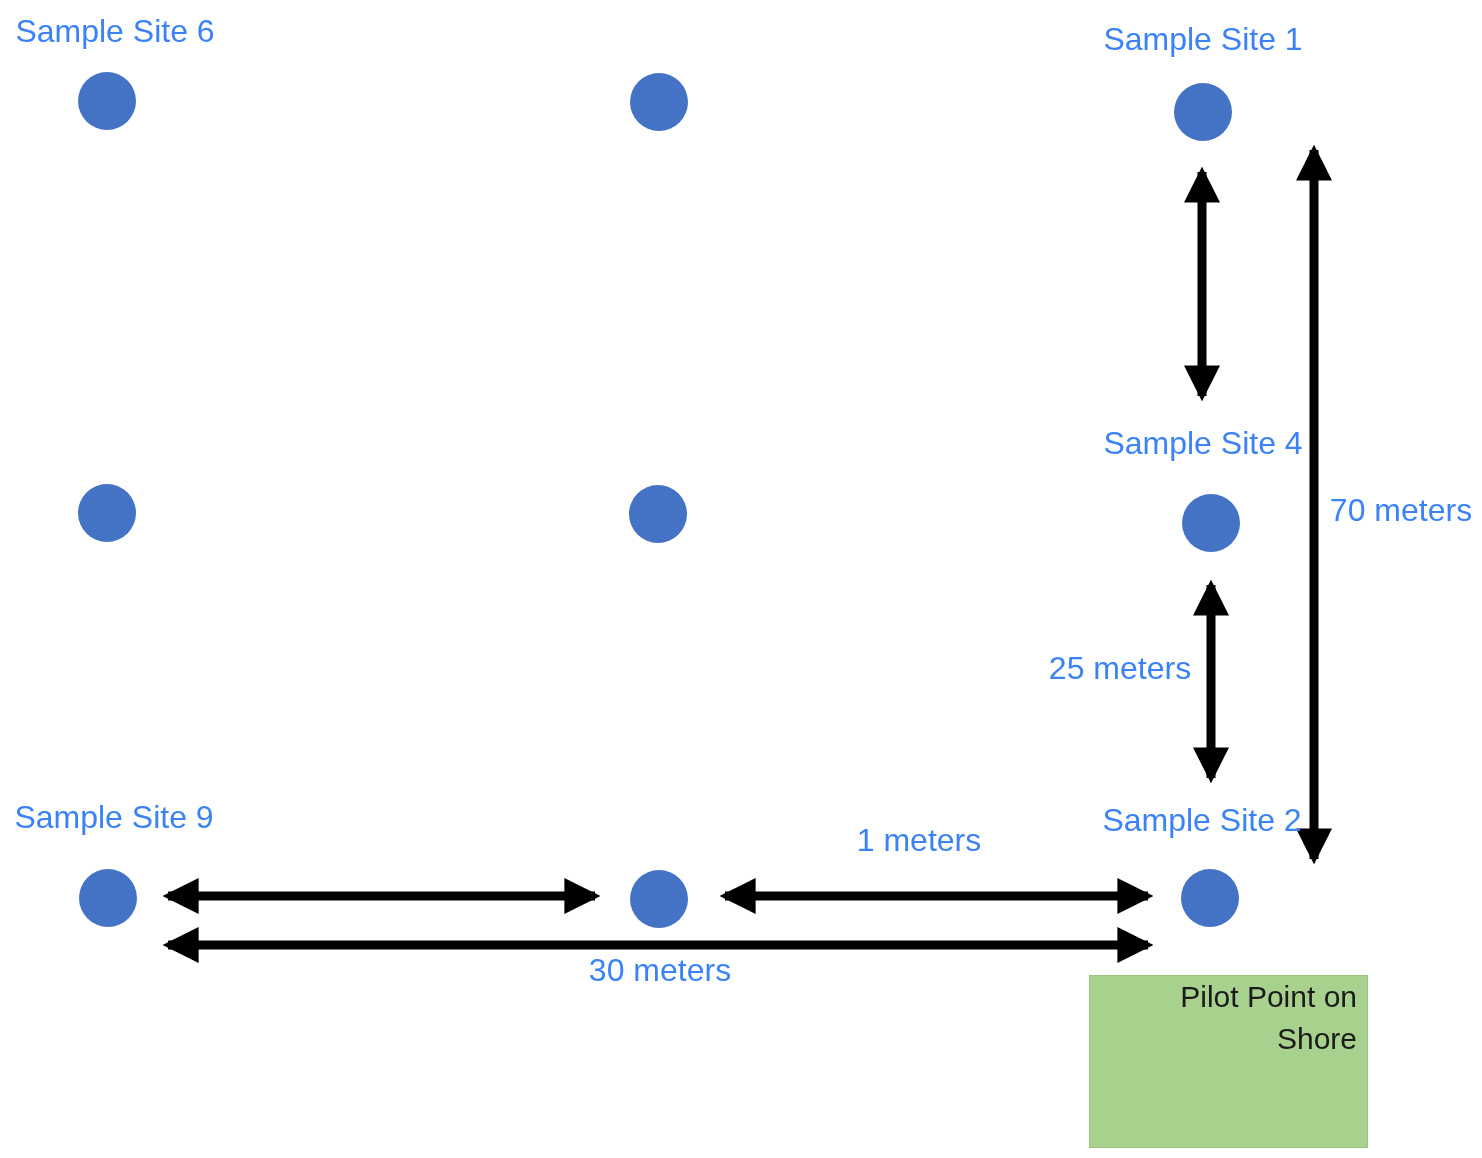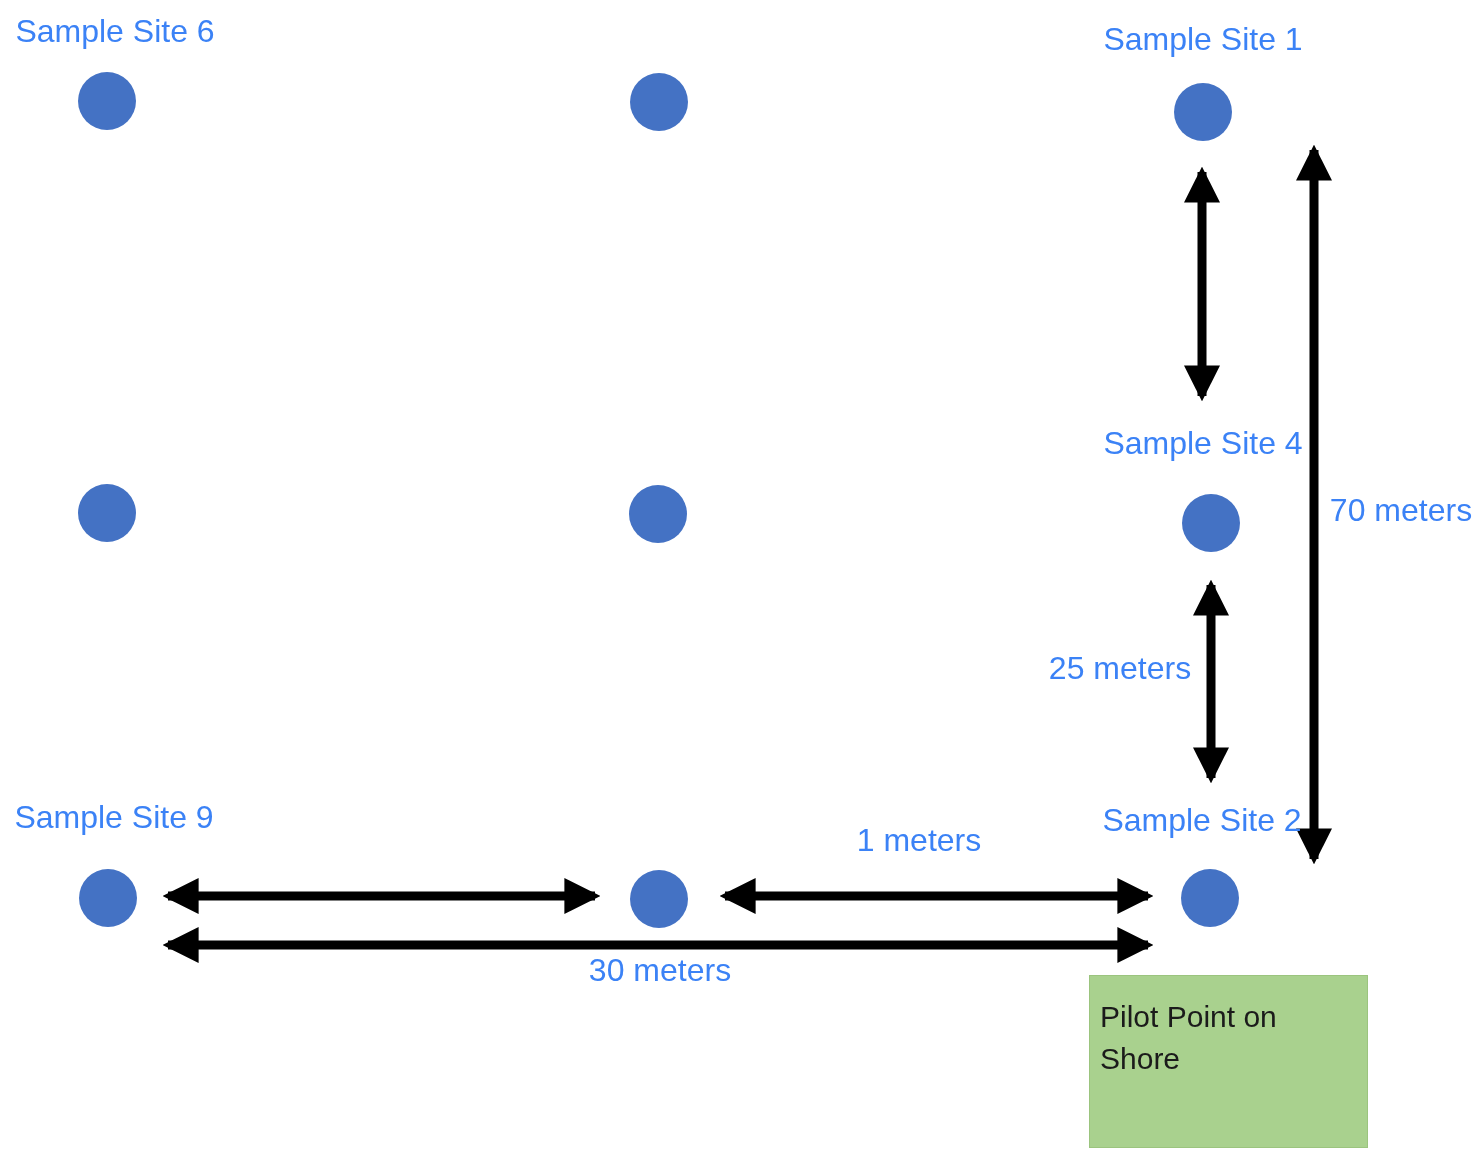--- a/index.html
+++ b/index.html
@@ -39,22 +39,22 @@
   }
   .pilot-box {
     position: absolute;
     left: 1089px;
     top: 975px;
     width: 279px;
     height: 173px;
     background: #a9d18e;
     box-sizing: border-box;
     border: 1px solid #9bc47e;
-    text-align: left;
-    padding: 20px 10px 0 10px;
+    text-align: right;
+    padding: 0 10px 0 10px;
     font-size: 30px;
     line-height: 1.4;
     color: #1b1b1b;
   }
 </style>
 </head>
 <body>
 
 <div id="canvas">
 

